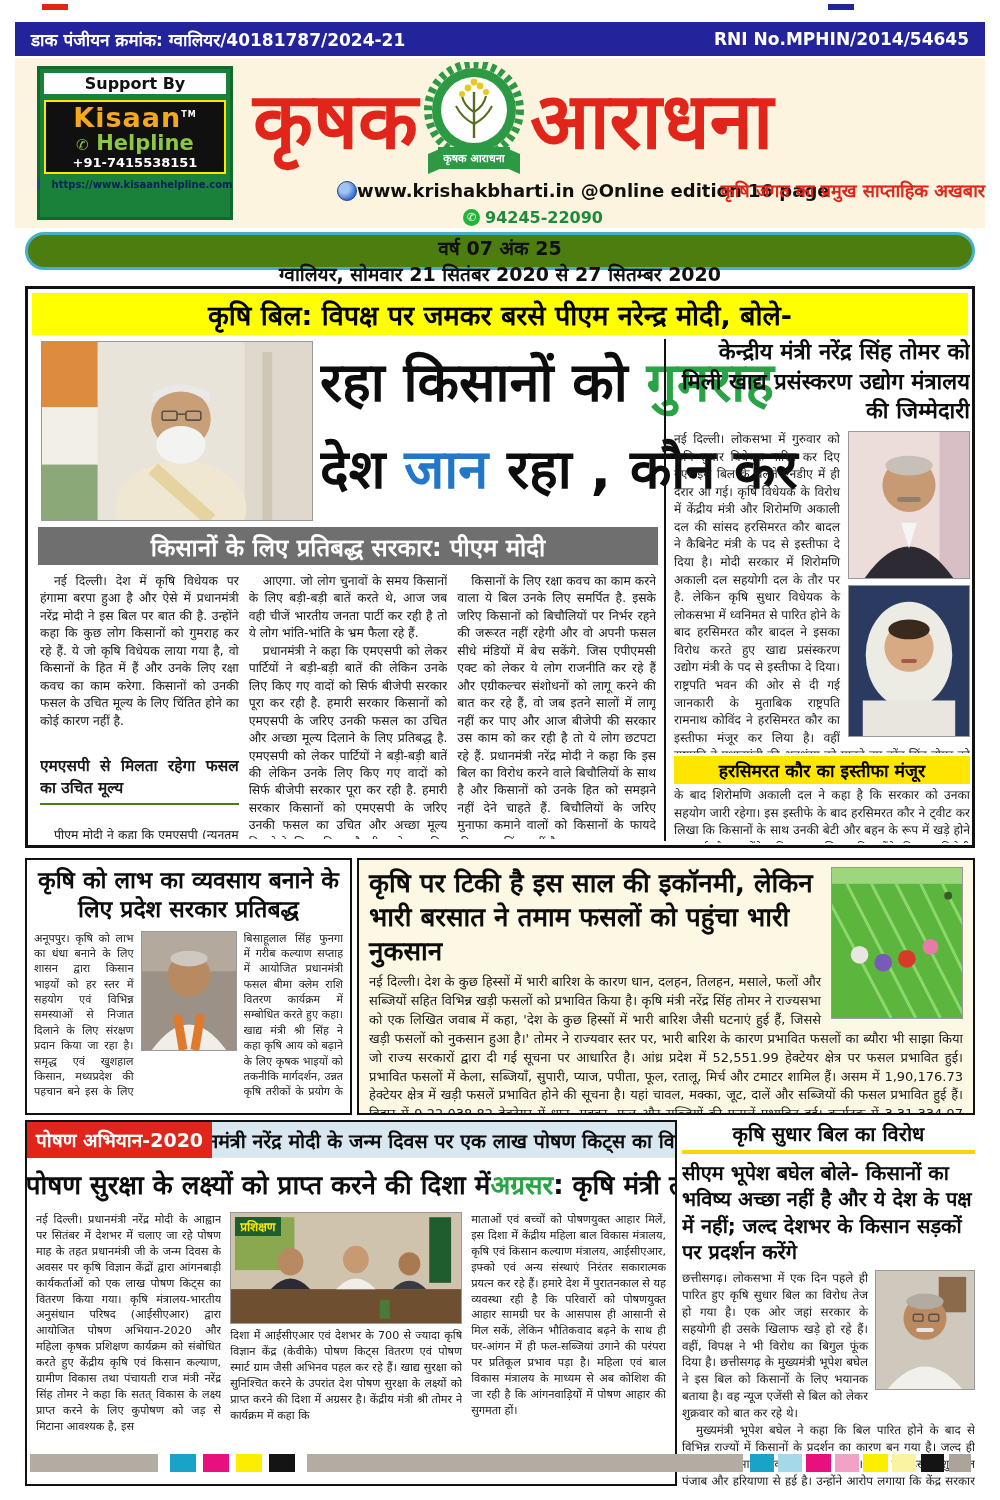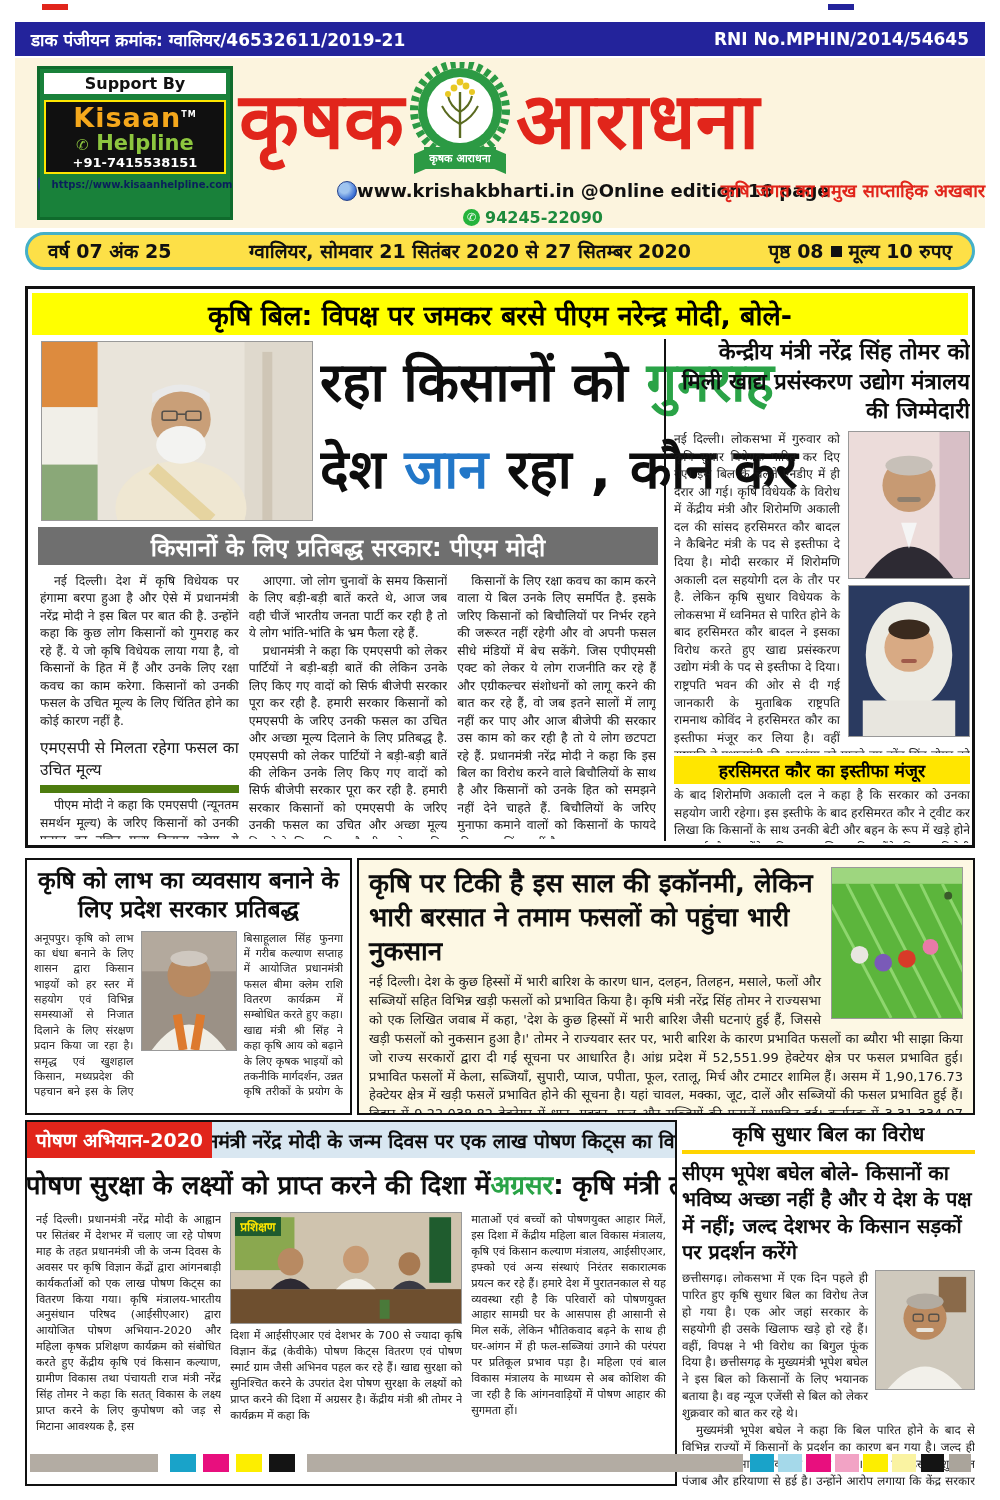--- a/index.html
+++ b/index.html
@@ -24,56 +24,56 @@
   .k-name { color:#f5a81c; font-weight:800; font-size:27px; line-height:1.05; letter-spacing:1px; }
   .k-tm { color:#fff; font-size:8px; vertical-align:super; }
   .k-help { color:#8dc63f; font-weight:800; font-size:21px; line-height:1.05; }
   .k-phicon { color:#8dc63f; font-size:15px; }
   .k-phone { color:#fff; font-weight:bold; font-size:13px; margin-top:1px; }
   .k-url { display:flex; align-items:center; justify-content:center; gap:12px; margin-top:3px;
            color:#0a1f5c; font-weight:bold; font-size:10px; }
   .globe { display:inline-block; width:14px; height:14px; border-radius:50%;
            background:radial-gradient(circle at 35% 35%, #9fc4ef 0 30%, #3b6fd4 70%, #234a9e); border:1px solid #23418c; }
 
-  .title-row { position:absolute; left:224px; top:4px; display:flex; align-items:center; }
+  .title-row { position:absolute; left:238px; top:4px; display:flex; align-items:center; }
   .title-red { color:#e1251b; font-weight:800; font-size:78px; line-height:1.0; white-space:nowrap; }
   .mast-logo { width:104px; height:118px; margin:0 4px; }
 
   .site-line { position:absolute; left:322px; top:122px; display:flex; align-items:center; 
                font-weight:800; font-size:18px; color:#111; }
   .phone-line { position:absolute; left:448px; top:150px; display:flex; align-items:center; gap:5px;
                 font-weight:800; font-size:16px; color:#1d8a3c; }
   .wa { display:inline-flex; align-items:center; justify-content:center; width:17px; height:17px;
         border-radius:50%; background:#25b33c; color:#fff; font-size:11px; }
   .tagline { position:absolute; left:702px; top:122px; width:272px; color:#e1251b; font-weight:800;
              font-size:18px; text-align:center; line-height:1.2; }
 
   
-  .dateline { position:absolute; left:25px; top:232px; width:950px; height:38px; background:#fde047;
+  .dateline { position:absolute; left:25px; top:232px; width:950px; height:38px; background:#4d7c0f;
               border:3px solid #45b0c8; border-radius:20px; display:flex; align-items:center;
-              justify-content:space-between; padding:0 20px; font-weight:bold; font-size:19px; color:#111; }
+              justify-content:space-between; padding:0 20px; font-weight:bold; font-size:19px; color:#111;flex-direction:column; }
   .dl-right { display:flex; align-items:center; gap:7px; }
   .dl-sq { width:11px; height:11px; background:#111; }
 
   
   .lead { position:absolute; left:25px; top:286px; width:950px; height:562px; border:3px solid #111; background:#fff; }
   .kickerbar { position:absolute; left:4px; top:4px; width:936px; height:42px; background:#ffff00;
                display:flex; align-items:center; justify-content:center; font-weight:800; font-size:27px;
                color:#000; white-space:nowrap; overflow:hidden; }
   .modi-photo { position:absolute; left:13px; top:52px; width:272px; height:180px; border:1px solid #999; }
   .lead-h { position:absolute; left:292px; top:50px; width:648px; height:184px; font-weight:800;
             font-size:54px; line-height:1.62; white-space:nowrap; overflow:hidden; color:#0d0d0d; }
   .hl-blue { color:#2277c8; } .hl-green { color:#2aa347; }
   .strap { position:absolute; left:10px; top:238px; width:620px; height:38px; background:#6f6f6f; color:#fff;
            font-weight:800; font-size:24px; display:flex; align-items:center; justify-content:center;
            white-space:nowrap; overflow:hidden; }
   .lead-cols { position:absolute; left:12px; top:284px; width:616px; height:266px; display:flex; gap:10px; overflow:hidden; }
   .lead-col { flex:1; font-size:12.3px; line-height:1.42; text-align:justify; overflow:hidden; color:#1a1a1a; }
   .lead-col p { text-indent:14px; }
-  .msp-sub { font-weight:400; font-size:15.5px; border-bottom:8px solid #4d7c0f; padding:3px 0 4px; margin:4px 0; text-indent:0; }
+  .msp-sub { font-weight:700; font-size:15.5px; border-bottom:2px solid #4d7c0f; padding:3px 0 4px; margin:22px 0; text-indent:0; }
   .vline { position:absolute; left:636px; top:50px; height:502px; width:2px; background:#111; }
   .rc { position:absolute; left:646px; top:48px; width:296px; height:506px; overflow:hidden; }
   .rc-h { font-weight:800; font-size:22px; line-height:1.35; color:#0d0d0d; margin-bottom:5px;text-align:right; }
   .rc-flow { font-size:12.2px; line-height:1.44; text-align:justify; color:#1a1a1a; max-height:322px; overflow:hidden; }
   .ph-tomar { float:right; width:122px; height:148px; margin:0 0 6px 8px; border:1px solid #999; }
   .ph-kaur  { float:right; clear:right; width:122px; height:152px; margin:0 0 4px 8px; border:1px solid #999; }
   .rc-caption { background:#ffe600; font-weight:800; font-size:17.5px; text-align:center; padding:2px 4px; margin:3px 0; }
   .rc-tail { font-size:12.2px; line-height:1.44; text-align:justify; color:#1a1a1a; overflow:hidden; }
 
   
@@ -118,21 +118,21 @@
 </style>
 </head>
 <body>
 
 <div class="page">
 
   <div class="mark-red"></div>
   <div class="mark-blue"></div>
 
   <div class="topbar">
-    <span>डाक पंजीयन क्रमांक: ग्वालियर/46532611/2019-21</span>
+    <span>डाक पंजीयन क्रमांक: ग्वालियर/40181787/2024-21</span>
     <span>RNI No.MPHIN/2014/54645</span>
   </div>
 
   <div class="masthead">
     <div class="kisaan">
       <div class="k-support">Support By</div>
       <div class="k-box">
         <div class="k-name"><span>Kisaan</span><span class="k-tm">TM</span></div>
         <div class="k-help"><span class="k-phicon">✆</span> <span>Helpline</span></div>
         <div class="k-phone">+91-7415538151</div>

